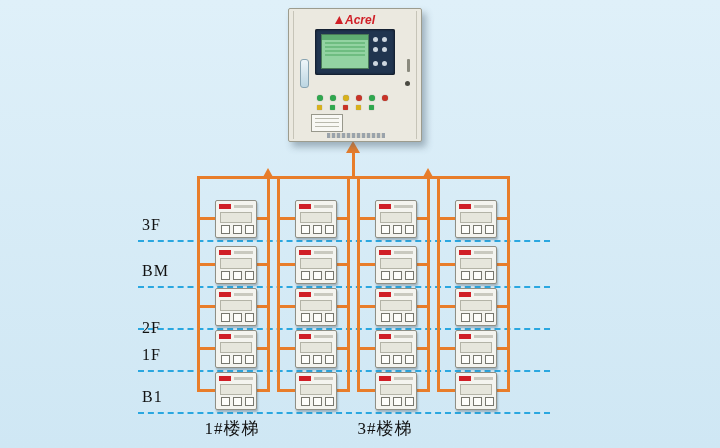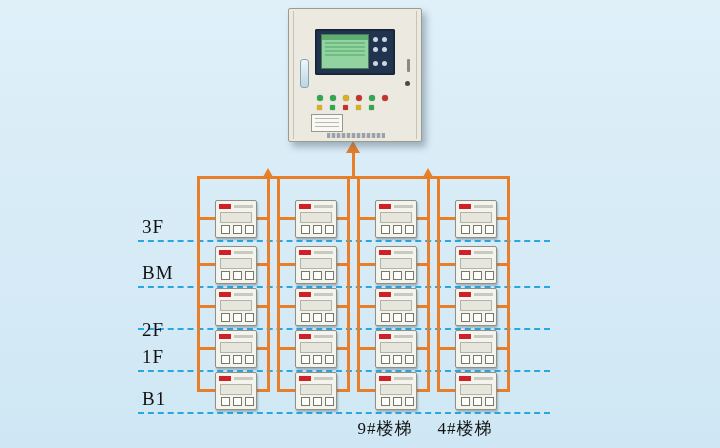--- a/index.html
+++ b/index.html
@@ -1,21 +1,21 @@
 <!DOCTYPE html>
 <html style="--c-bg: #dff0f9; --c-bg2: #cfe7f4; --c-line: #e87d2a; --c-dash: #2aa7e0; --c-brand: #d01f26; --c-lcd: #93d3a2; --c-cabinet: #ebe9e0;"><head>
 <meta charset="utf-8">
 <style>
   html,body{margin:0;padding:0;background:#fff;font-family:"Liberation Sans","DejaVu Sans",sans-serif;}
   #canvas{position:relative;width:720px;height:448px;overflow:hidden;
           background:linear-gradient(180deg,var(--c-bg,#dff0f9),var(--c-bg2,#cfe7f4));}
 
   
   .floor-label{position:absolute;z-index:2;font-family:"Liberation Serif","DejaVu Serif",serif;
-               font-size:19px;color:#111;letter-spacing:1px;text-align:right;}
+               font-size:16px;color:#111;letter-spacing:1px;text-align:right;}
   .stair-label{position:absolute;z-index:2;font-family:"Liberation Serif","DejaVu Serif",serif;
                font-size:17px;color:#111;text-align:center;letter-spacing:1px;}
   .dash-line{position:absolute;z-index:1;height:0;border-top:2px dashed var(--c-dash,#2aa7e0);}
 
   
   .oline{position:absolute;z-index:2;background:var(--c-line,#e87d2a);}
   .tri-up{position:absolute;z-index:3;width:0;height:0;border-left:5px solid transparent;
           border-right:5px solid transparent;border-bottom:9px solid var(--c-line,#e87d2a);}
   .tri-up.big{border-left-width:7px;border-right-width:7px;border-bottom-width:12px;}
 
@@ -55,20 +55,21 @@
          background:repeating-linear-gradient(90deg,#9aa3ab 0 3px,#d8d6cc 3px 5px);}
   .keyhole{position:absolute;left:116px;top:72px;width:5px;height:5px;border-radius:50%;background:#4a4a42;}
   .handle{position:absolute;left:118px;top:50px;width:3px;height:13px;background:#8a8a7e;border-radius:1px;}
 </style>
 </head>
 <body>
 
 <div id="canvas">
 
   <div id="cabinet">
+    <div class="brand"><span class="mark"></span><span>Acrel</span></div>
     <div class="bezel">
       <div class="lcd">
         <div class="hdr"></div>
         <div class="row"></div>
         <div class="row"></div>
         <div class="row"></div>
         <div class="row"></div>
       </div>
       <div class="btn" style="left:58px;top:8px"></div>
       <div class="btn" style="left:67px;top:8px"></div>
@@ -362,16 +363,16 @@
   <div class="floor-label" style="left:142px;top:319px">2F</div>
   <div class="floor-label" style="left:142px;top:346px">1F</div>
   <div class="floor-label" style="left:142px;top:388px">B1</div>
 
   <div class="dash-line" style="left:138px;top:240px;width:412px"></div>
   <div class="dash-line" style="left:138px;top:286px;width:412px"></div>
   <div class="dash-line" style="left:138px;top:328px;width:412px"></div>
   <div class="dash-line" style="left:138px;top:370px;width:412px"></div>
   <div class="dash-line" style="left:138px;top:412px;width:412px"></div>
 
-  <div class="stair-label" style="left:340px;top:417px;width:90px">9#楼梯</div>
-  <div class="stair-label" style="left:420px;top:417px;width:90px">4#楼梯</div>
+  <div class="stair-label" style="left:187px;top:417px;width:90px">1#楼梯</div>
+  <div class="stair-label" style="left:340px;top:417px;width:90px">3#楼梯</div>
 
 </div>
 
 </body></html>

